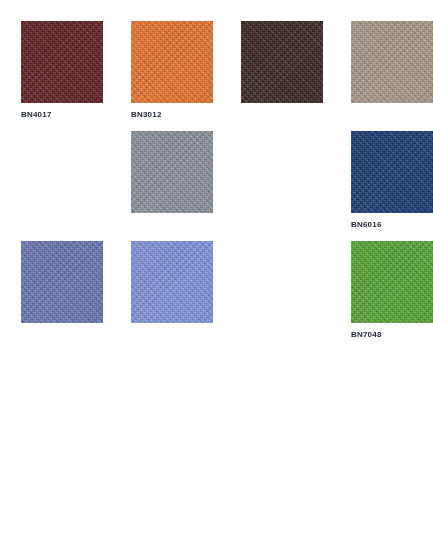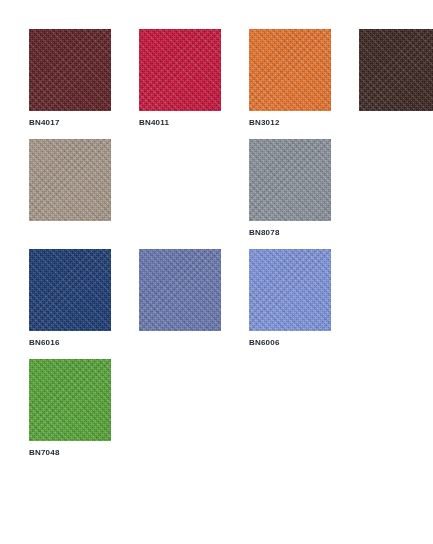--- a/index.html
+++ b/index.html
@@ -14,21 +14,21 @@
     overflow: hidden;
     font-family: "Liberation Sans", sans-serif;
     -webkit-font-smoothing: antialiased;
   }
 
   .swatch-sheet {
     position: relative;
     width: 433px;
     height: 544px;
     background: #ffffff;
-    padding: 16px;
+    padding: 8px;
     box-sizing: border-box;
   }
 
   .swatch-grid {
     display: grid;
     grid-template-columns: repeat(4, 110px);
     grid-auto-rows: 110px;
     padding: 13px 0 0 13px;
     box-sizing: border-box;
   }
@@ -118,49 +118,43 @@
 </head>
 <body>
 
 <div class="swatch-sheet">
   <div class="swatch-grid" id="swatch-grid">
       <div class="swatch-cell">
         <div class="swatch-chip" title="BN4017" style="width: 82px; height: 82px; background-color: rgb(94, 31, 34);"></div>
         <span class="swatch-label">BN4017</span>
       </div>
       <div class="swatch-cell">
-        <div class="swatch-chip" title="BN4011" style="width: 82px; height: 82px; background-color: rgb(200, 19, 58);"></div>
-        <span class="swatch-label">BN4011</span>
-      </div>
-      <div class="swatch-cell">
         <div class="swatch-chip" title="BN3012" style="width: 82px; height: 82px; background-color: rgb(232, 116, 46);"></div>
         <span class="swatch-label">BN3012</span>
       </div>
       <div class="swatch-cell">
         <div class="swatch-chip" title="BN2036" style="width: 82px; height: 82px; background-color: rgb(58, 36, 32);"></div>
       </div>
       <div class="swatch-cell">
         <div class="swatch-chip" title="BN1008" style="width: 82px; height: 82px; background-color: rgb(168, 153, 138);"></div>
       </div>
       <div class="swatch-cell is-empty"></div>
       <div class="swatch-cell">
         <div class="swatch-chip" title="BN8078" style="width: 82px; height: 82px; background-color: rgb(139, 146, 156);"></div>
-        <span class="swatch-label">BN8078</span>
       </div>
       <div class="swatch-cell is-empty"></div>
       <div class="swatch-cell">
         <div class="swatch-chip" title="BN6016" style="width: 82px; height: 82px; background-color: rgb(26, 58, 114);"></div>
         <span class="swatch-label">BN6016</span>
       </div>
       <div class="swatch-cell">
         <div class="swatch-chip" title="BN6003" style="width: 82px; height: 82px; background-color: rgb(104, 120, 176);"></div>
       </div>
       <div class="swatch-cell">
         <div class="swatch-chip" title="BN6006" style="width: 82px; height: 82px; background-color: rgb(127, 149, 222);"></div>
-        <span class="swatch-label">BN6006</span>
       </div>
       <div class="swatch-cell is-empty"></div>
       <div class="swatch-cell">
         <div class="swatch-chip" title="BN7048" style="width: 82px; height: 82px; background-color: rgb(85, 165, 54);"></div>
         <span class="swatch-label">BN7048</span>
       </div>
       <div class="swatch-cell is-empty"></div>
       <div class="swatch-cell is-empty"></div>
       <div class="swatch-cell is-empty"></div>
     </div>

